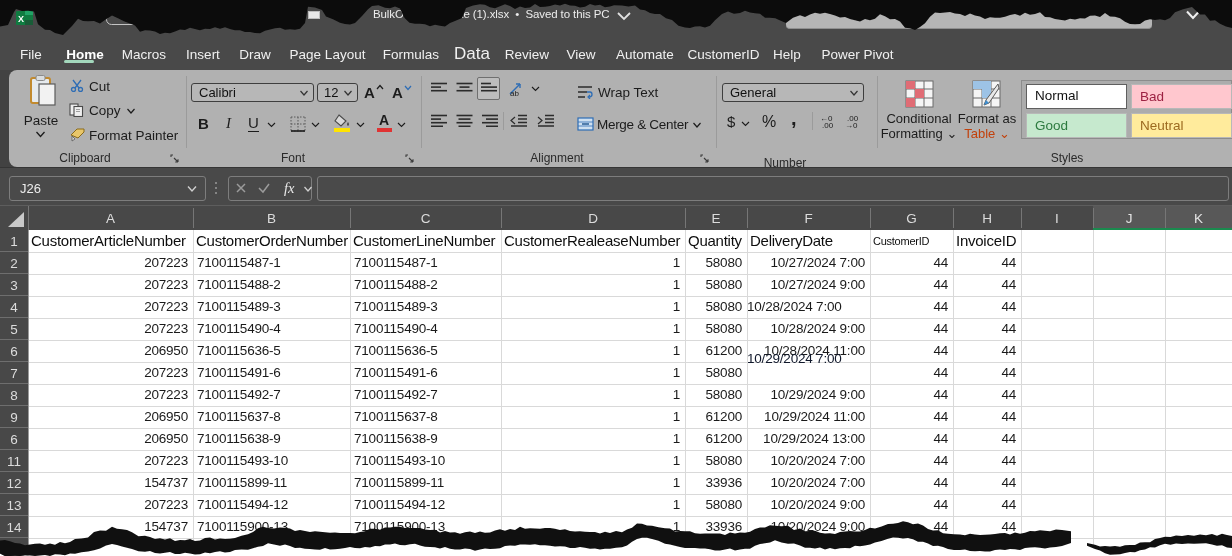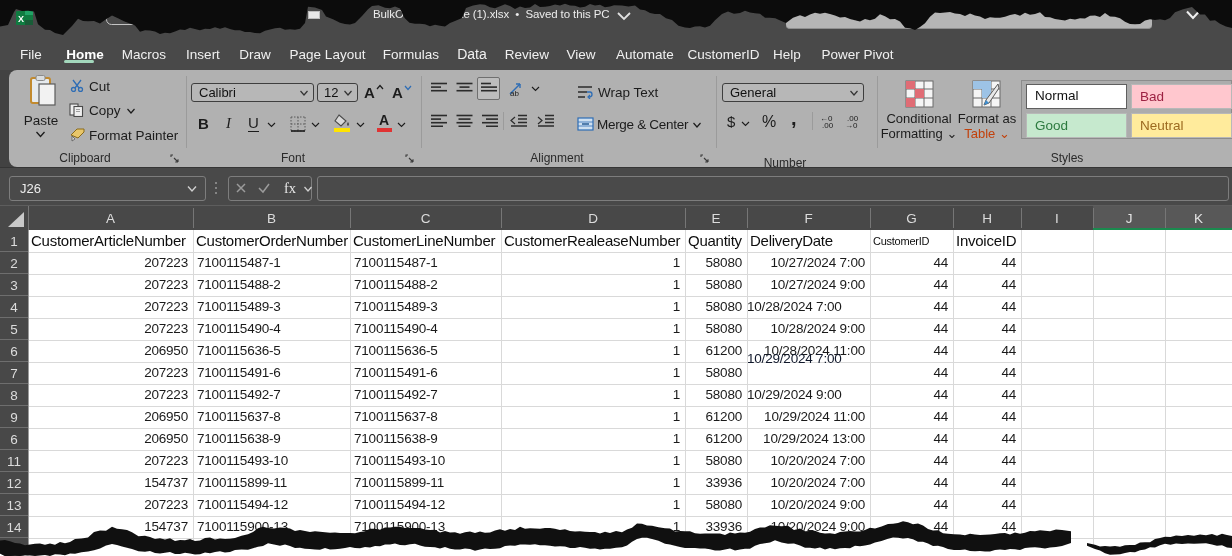--- a/index.html
+++ b/index.html
@@ -19,21 +19,21 @@
 <svg class="ab" style="left:1184px;top:9px" width="18" height="12" viewBox="0 0 18 12">
     <path d="M3,2.5 L9,9 L15,2.5" stroke="#f0f0f0" stroke-width="2" fill="none"></path>
   </svg>
 <div class="ab ct" style="left:3px;top:44px;width:56px;height:20px;font-size:13.5px;font-weight:400;color:#f0f0f0;white-space:nowrap">File</div>
 <div class="ab ct" style="left:57px;top:44px;width:56px;height:20px;font-size:13.5px;font-weight:700;color:#ffffff;white-space:nowrap">Home</div>
 <div class="ab ct" style="left:107px;top:44px;width:74px;height:20px;font-size:13.5px;font-weight:400;color:#f0f0f0;white-space:nowrap">Macros</div>
 <div class="ab ct" style="left:166px;top:44px;width:74px;height:20px;font-size:13.5px;font-weight:400;color:#f0f0f0;white-space:nowrap">Insert</div>
 <div class="ab ct" style="left:227px;top:44px;width:56px;height:20px;font-size:13.5px;font-weight:400;color:#f0f0f0;white-space:nowrap">Draw</div>
 <div class="ab ct" style="left:268px;top:44px;width:119px;height:20px;font-size:13.5px;font-weight:400;color:#f0f0f0;white-space:nowrap">Page Layout</div>
 <div class="ab ct" style="left:365px;top:44px;width:92px;height:20px;font-size:13.5px;font-weight:400;color:#f0f0f0;white-space:nowrap">Formulas</div>
-<div class="ab ct" style="left:444px;top:44px;width:56px;height:20px;font-size:14px;font-weight:400;color:#f0f0f0;white-space:nowrap">Data</div>
+<div class="ab ct" style="left:444px;top:44px;width:56px;height:20px;font-size:17px;font-weight:400;color:#f0f0f0;white-space:nowrap">Data</div>
 <div class="ab ct" style="left:490px;top:44px;width:74px;height:20px;font-size:13.5px;font-weight:400;color:#f0f0f0;white-space:nowrap">Review</div>
 <div class="ab ct" style="left:553px;top:44px;width:56px;height:20px;font-size:13.5px;font-weight:400;color:#f0f0f0;white-space:nowrap">View</div>
 <div class="ab ct" style="left:599px;top:44px;width:92px;height:20px;font-size:13.5px;font-weight:400;color:#f0f0f0;white-space:nowrap">Automate</div>
 <div class="ab ct" style="left:673px;top:44px;width:101px;height:20px;font-size:13.5px;font-weight:400;color:#f0f0f0;white-space:nowrap">CustomerID</div>
 <div class="ab ct" style="left:759px;top:44px;width:56px;height:20px;font-size:13.5px;font-weight:400;color:#f0f0f0;white-space:nowrap">Help</div>
 <div class="ab ct" style="left:798px;top:44px;width:119px;height:20px;font-size:13.5px;font-weight:400;color:#f0f0f0;white-space:nowrap">Power Pivot</div>
 <div class="ab" style="left:64px;top:60px;width:30px;height:3px;background:#a3d8bc;border-radius:2px"></div>
 <div class="ab" style="left:0;top:70px;width:1232px;height:98px;background:#424242"></div>
 <div class="ab" style="left:9px;top:70px;width:1223px;height:97px;background:#b1b1b1;border-radius:8px 0 0 8px"></div>
 <div class="ab" style="left:186px;top:76px;width:1px;height:72px;background:#9b9b9b"></div>
@@ -247,21 +247,21 @@
 <div class="ab" style="left:215px;top:182px;width:2px;height:2px;background:#9a9a9a;border-radius:1px"></div>
 <div class="ab" style="left:215px;top:187px;width:2px;height:2px;background:#9a9a9a;border-radius:1px"></div>
 <div class="ab" style="left:215px;top:192px;width:2px;height:2px;background:#9a9a9a;border-radius:1px"></div>
 <div class="ab" style="left:228px;top:176px;width:84px;height:25px;border:1px solid #7d7d7d;border-radius:3px"></div>
 <svg class="ab" style="left:235px;top:182px" width="12" height="12" viewBox="0 0 12 12">
     <path d="M2,2 L10,10 M10,2 L2,10" stroke="#9b9b9b" stroke-width="1.5"></path>
   </svg>
 <svg class="ab" style="left:257px;top:182px" width="14" height="12" viewBox="0 0 14 12">
     <path d="M2,6 L6,10 L12,2" stroke="#9b9b9b" stroke-width="1.5" fill="none"></path>
   </svg>
-<div class="ab" style="left:284px;top:180px;font-size:14.5px;color:#e8e8e8;font-family:'Liberation Serif',serif">fx</div>
+<div class="ab" style="left:284px;top:180px;font-size:14.5px;font-style:italic;color:#e8e8e8;font-family:'Liberation Serif',serif">fx</div>
 <svg class="ab" style="left:303px;top:186px" width="10" height="7" viewBox="0 0 10 7">
     <path d="M1.5,1 L5,5 L8.5,1" stroke="#cfcfcf" stroke-width="1.3" fill="none"></path>
   </svg>
 <div class="ab" style="left:317px;top:176px;width:912px;height:25px;border:1px solid #7d7d7d;border-radius:3px;background:#4a4a4a"></div>
 <div class="ab" style="left:0;top:205px;width:1232px;height:1px;background:#5d5d5d"></div>
 <div class="ab" style="left:28px;top:230px;width:1204px;height:326px;background:#fff"></div>
 <div class="ab" style="left:0;top:206px;width:1232px;height:24px;background:#484848"></div>
 <div class="ab" style="left:1093px;top:206px;width:72px;height:24px;background:#585858"></div>
 <div class="ab" style="left:1165px;top:206px;width:67px;height:24px;background:#585858"></div>
 <div class="ab ct" style="left:28px;top:207px;width:165px;height:22px;font-size:13.5px;color:#dcdcdc">A</div>
@@ -398,21 +398,21 @@
 <div class="ab" style="left:501px;top:362px;width:184px;height:22px;line-height:21px;font-size:13.5px;letter-spacing:-0.2px;color:#1a1a1a;text-align:right;padding-right:5px;white-space:nowrap">1</div>
 <div class="ab" style="left:685px;top:362px;width:62px;height:22px;line-height:21px;font-size:13.5px;letter-spacing:-0.2px;color:#1a1a1a;text-align:right;padding-right:5px;white-space:nowrap">58080</div>
 <div class="ab" style="left:747px;top:348px;width:123px;height:22px;line-height:21px;font-size:13.5px;letter-spacing:-0.2px;color:#0f172a;text-align:left;padding-right:5px;white-space:nowrap">10/29/2024 7:00</div>
 <div class="ab" style="left:870px;top:362px;width:83px;height:22px;line-height:21px;font-size:13.5px;letter-spacing:-0.2px;color:#1a1a1a;text-align:right;padding-right:5px;white-space:nowrap">44</div>
 <div class="ab" style="left:953px;top:362px;width:68px;height:22px;line-height:21px;font-size:13.5px;letter-spacing:-0.2px;color:#1a1a1a;text-align:right;padding-right:5px;white-space:nowrap">44</div>
 <div class="ab" style="left:28px;top:384px;width:165px;height:22px;line-height:21px;font-size:13.5px;letter-spacing:-0.2px;color:#1a1a1a;text-align:right;padding-right:5px;white-space:nowrap">207223</div>
 <div class="ab" style="left:193px;top:384px;width:157px;height:22px;line-height:21px;font-size:13.5px;letter-spacing:-0.2px;color:#1a1a1a;text-align:left;padding-left:4px;white-space:nowrap">7100115492-7</div>
 <div class="ab" style="left:350px;top:384px;width:151px;height:22px;line-height:21px;font-size:13.5px;letter-spacing:-0.2px;color:#1a1a1a;text-align:left;padding-left:4px;white-space:nowrap">7100115492-7</div>
 <div class="ab" style="left:501px;top:384px;width:184px;height:22px;line-height:21px;font-size:13.5px;letter-spacing:-0.2px;color:#1a1a1a;text-align:right;padding-right:5px;white-space:nowrap">1</div>
 <div class="ab" style="left:685px;top:384px;width:62px;height:22px;line-height:21px;font-size:13.5px;letter-spacing:-0.2px;color:#1a1a1a;text-align:right;padding-right:5px;white-space:nowrap">58080</div>
-<div class="ab" style="left:747px;top:384px;width:123px;height:22px;line-height:21px;font-size:13.5px;letter-spacing:-0.2px;color:#1a1a1a;text-align:left;padding-right:5px;white-space:nowrap">10/29/2024 9:00</div>
+<div class="ab" style="left:747px;top:384px;width:123px;height:22px;line-height:21px;font-size:13.5px;letter-spacing:-0.2px;color:#1a1a1a;text-align:right;padding-right:5px;white-space:nowrap">10/29/2024 9:00</div>
 <div class="ab" style="left:870px;top:384px;width:83px;height:22px;line-height:21px;font-size:13.5px;letter-spacing:-0.2px;color:#1a1a1a;text-align:right;padding-right:5px;white-space:nowrap">44</div>
 <div class="ab" style="left:953px;top:384px;width:68px;height:22px;line-height:21px;font-size:13.5px;letter-spacing:-0.2px;color:#1a1a1a;text-align:right;padding-right:5px;white-space:nowrap">44</div>
 <div class="ab" style="left:28px;top:406px;width:165px;height:22px;line-height:21px;font-size:13.5px;letter-spacing:-0.2px;color:#1a1a1a;text-align:right;padding-right:5px;white-space:nowrap">206950</div>
 <div class="ab" style="left:193px;top:406px;width:157px;height:22px;line-height:21px;font-size:13.5px;letter-spacing:-0.2px;color:#1a1a1a;text-align:left;padding-left:4px;white-space:nowrap">7100115637-8</div>
 <div class="ab" style="left:350px;top:406px;width:151px;height:22px;line-height:21px;font-size:13.5px;letter-spacing:-0.2px;color:#1a1a1a;text-align:left;padding-left:4px;white-space:nowrap">7100115637-8</div>
 <div class="ab" style="left:501px;top:406px;width:184px;height:22px;line-height:21px;font-size:13.5px;letter-spacing:-0.2px;color:#1a1a1a;text-align:right;padding-right:5px;white-space:nowrap">1</div>
 <div class="ab" style="left:685px;top:406px;width:62px;height:22px;line-height:21px;font-size:13.5px;letter-spacing:-0.2px;color:#1a1a1a;text-align:right;padding-right:5px;white-space:nowrap">61200</div>
 <div class="ab" style="left:747px;top:406px;width:123px;height:22px;line-height:21px;font-size:13.5px;letter-spacing:-0.2px;color:#1a1a1a;text-align:right;padding-right:5px;white-space:nowrap">10/29/2024 11:00</div>
 <div class="ab" style="left:870px;top:406px;width:83px;height:22px;line-height:21px;font-size:13.5px;letter-spacing:-0.2px;color:#1a1a1a;text-align:right;padding-right:5px;white-space:nowrap">44</div>
 <div class="ab" style="left:953px;top:406px;width:68px;height:22px;line-height:21px;font-size:13.5px;letter-spacing:-0.2px;color:#1a1a1a;text-align:right;padding-right:5px;white-space:nowrap">44</div>

